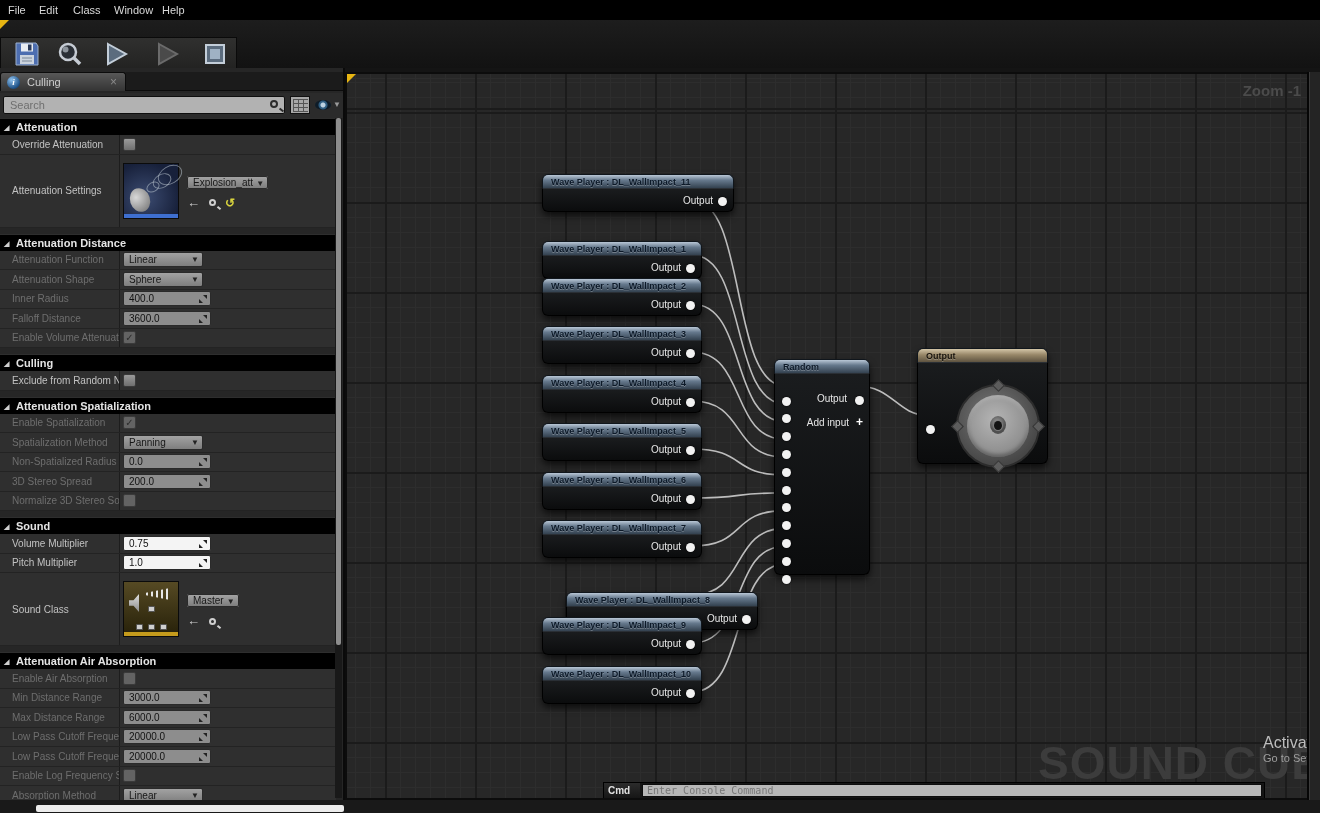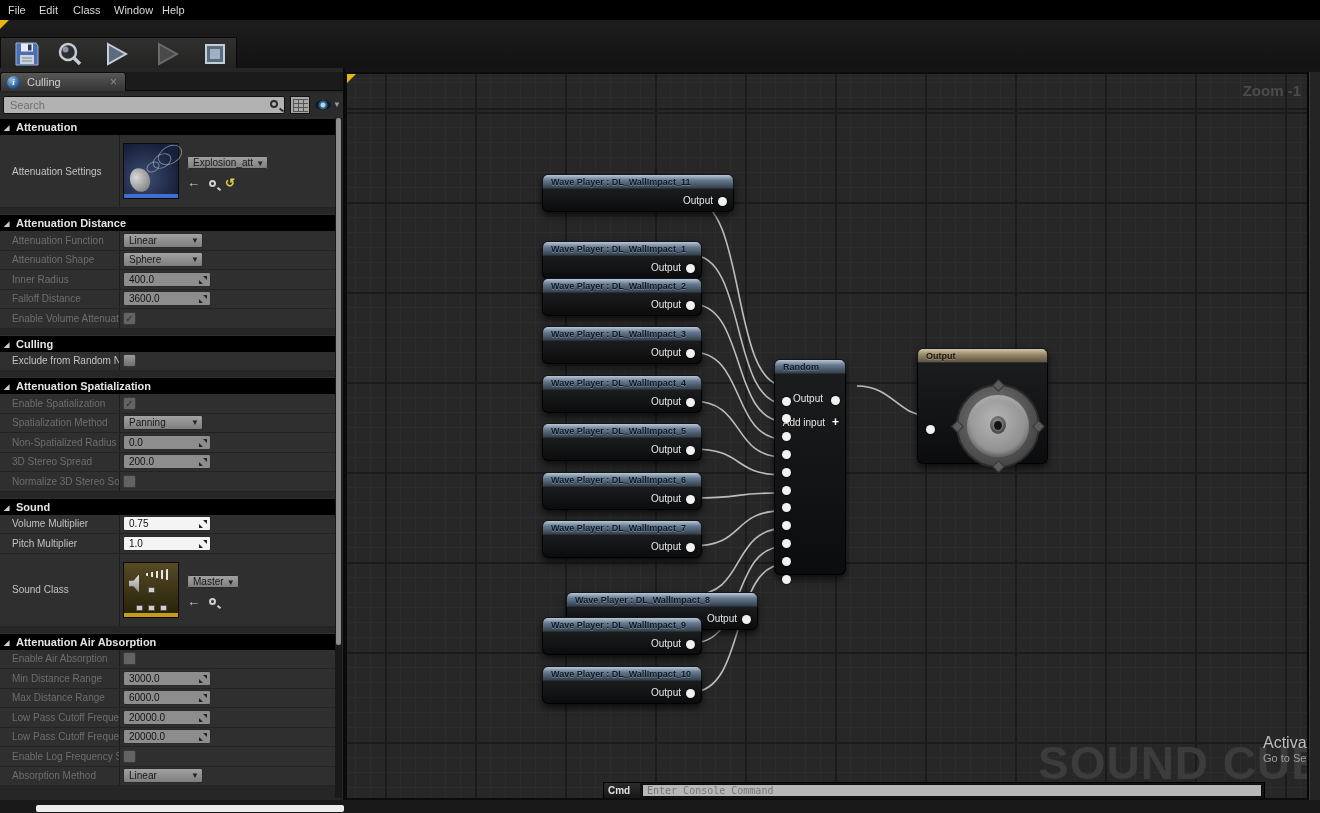--- a/index.html
+++ b/index.html
@@ -118,21 +118,21 @@
   .g-node { position:absolute; border-radius:7px; box-shadow:0 4px 7px rgba(0,0,0,.65); cursor:grab; }
   .g-head { height:14px; border-radius:6px 6px 0 0; font-size:9px; font-weight:bold; line-height:14px; padding-left:8px;
     color:#0c1928; text-shadow:0 1px 0 rgba(255,255,255,.25); white-space:nowrap; overflow:hidden;
     background:linear-gradient(#b9c7d6 0%,#66798d 40%,#33414f 100%); border:1px solid #10161c; border-bottom:none; }
   .g-body { background:linear-gradient(#1a1c1e,#0b0c0d); border:1px solid #000; border-top:1px solid #2a2f35; border-radius:0 0 6px 6px; position:relative; }
   .wp-node { width:160px; }
   .wp-node .g-body { height:24px; }
   .out-row { position:absolute; right:20px; top:0; height:24px; line-height:24px; font-size:10px; color:#e6e6e6; }
   .pin { position:absolute; width:9px; height:9px; border-radius:50%; background:#f2f2f2; box-shadow:0 0 2px #000; cursor:crosshair; }
   .wp-node .pin { right:6px; top:8px; }
-  #random-node { left:427px; top:285px; width:72px; }
+  #random-node { left:427px; top:285px; width:96px; }
   #random-node .g-body { height:202px; }
   #random-node .rnd-out { position:absolute; right:22px; top:19px; font-size:10px; color:#e6e6e6; }
   #random-node .pin.out { right:5px; top:22px; }
   #random-node .addin { position:absolute; right:20px; top:43px; font-size:10px; color:#e6e6e6; }
   #random-node .plus { position:absolute; right:6px; top:41px; font-size:12px; font-weight:bold; color:#fff; cursor:pointer; }
   #output-node { left:570px; top:274px; width:131px; }
   #output-node .g-head { background:linear-gradient(#d3c5a7 0%,#978768 45%,#5e5340 100%); color:#17120a; }
   #output-node .g-body { height:102px; }
   #output-node .pin.in { left:8px; top:62px; }
   .spk-outer { position:absolute; left:38px; top:21px; width:84px; height:84px; border-radius:50%;
@@ -225,20 +225,26 @@
       <span class="mag-dark" id="search-mag"></span>
       <span id="grid-btn"></span>
       <span id="eye-btn">
         <span class="eye"></span>
         <span class="arr">▼</span>
       </span>
     </div>
     <div id="sections">
         <div class="cat">
           <div class="cat-header"><span class="tri">◢</span>Attenuation</div>
+          <div class="d-row">
+            <div class="d-label">Override Attenuation</div>
+            <div class="d-val">
+              <span class="chk"></span>
+            </div>
+          </div>
           <div class="d-row tall">
             <div class="d-label">Attenuation Settings</div>
             <div class="d-val">
               <span class="thumb attn">
                 <span class="ring r1"></span>
                 <span class="ring r2"></span>
                 <span class="ring r3"></span>
                 <span class="cone"></span>
                 <span class="stripe"></span>
               </span>

